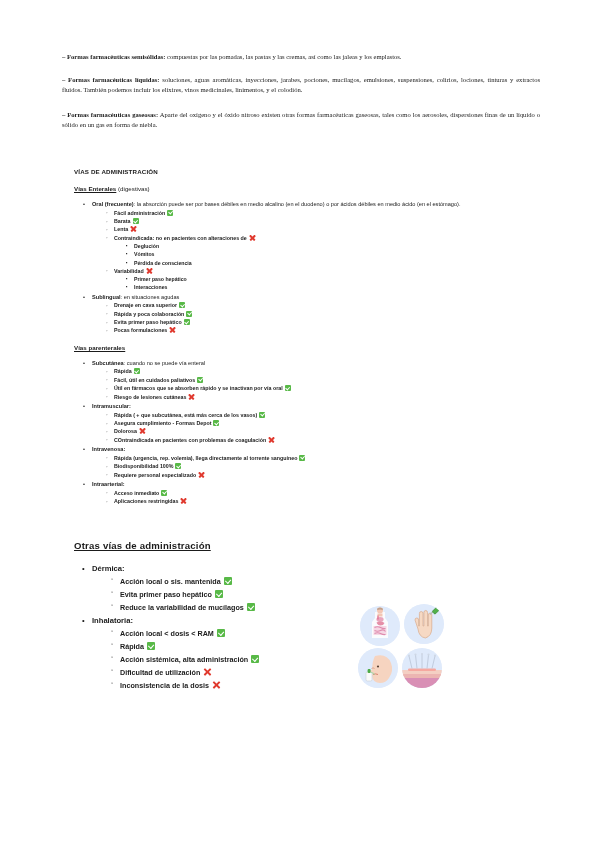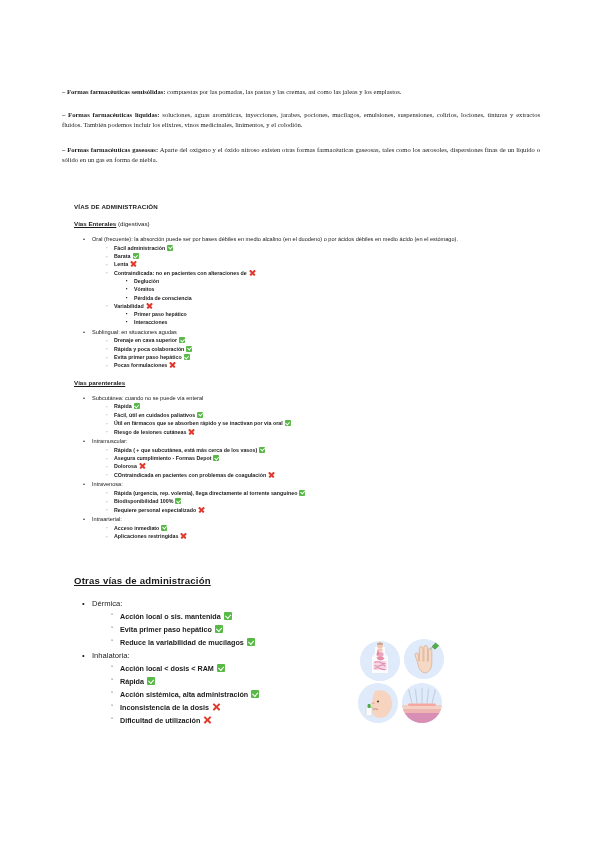--- a/index.html
+++ b/index.html
@@ -14,21 +14,20 @@
     position: relative;
     font-family: "Liberation Serif", "DejaVu Serif", serif;
     color: #111111;
     overflow: hidden;
   }
 
   .page {
     position: absolute;
     inset: 0;
     background: #fff;
-    margin-top: 35px;
   }
 
   
   .intro {
     position: absolute;
     left: 62px;
     top: 52px;
     width: 478px;
   }
   .intro p {
@@ -86,21 +85,21 @@
     padding: 0;
   }
   li { position: relative; }
 
   .lvl1 { margin: 0 0 9px 0; padding-left: 18px; }
   .lvl1 > li { font-size: 5.6px; line-height: 8.6px; margin-bottom: 1px; }
   .lvl1 > li > .mk {
     position: absolute; left: -9px; top: 0;
     font-size: 5.6px; line-height: 8.6px;
   }
-  .lvl1 > li .strong { font-weight: normal; }
+  .lvl1 > li .strong { font-weight: bold; }
 
   .lvl2 { margin: 0; padding-left: 22px; font-weight: bold; }
   .lvl2 > li { font-size: 5.3px; line-height: 8.4px; }
   .lvl2 > li > .mk {
     position: absolute; left: -8px; top: .5px;
     font-size: 4.6px; line-height: 8.4px; color: #333;
   }
 
   .lvl3 { margin: 0; padding-left: 20px; }
   .lvl3 > li { font-size: 5.2px; line-height: 8.2px; }
@@ -254,22 +253,22 @@
       <ul class="lvl1" id="list-otras">
           <li class="grp"><span class="mk">•</span><span><span class="strong">Dérmica:</span></span><ul class="lvl2">
               <li><span class="mk">◦</span><span>Acción local o sis. mantenida</span><span class="check"></span></li>
               <li><span class="mk">◦</span><span>Evita primer paso hepático</span><span class="check"></span></li>
               <li><span class="mk">◦</span><span>Reduce la variabilidad de mucílagos</span><span class="check"></span></li>
             </ul></li>
           <li class="grp"><span class="mk">•</span><span><span class="strong">Inhalatoria:</span></span><ul class="lvl2">
               <li><span class="mk">◦</span><span>Acción local &lt; dosis &lt; RAM</span><span class="check"></span></li>
               <li><span class="mk">◦</span><span>Rápida</span><span class="check"></span></li>
               <li><span class="mk">◦</span><span>Acción sistémica, alta administración</span><span class="check"></span></li>
+              <li><span class="mk">◦</span><span>Dificultad de utilización</span><span class="cross"></span></li>
               <li><span class="mk">◦</span><span>Inconsistencia de la dosis</span><span class="cross"></span></li>
-              <li><span class="mk">◦</span><span>Dificultad de utilización</span><span class="cross"></span></li>
             </ul></li>
         </ul>
     </div>
 
   </div>
 
   <div class="figs">
 
     <div class="fig f1">
       <svg viewBox="0 0 40 40" aria-hidden="true">

